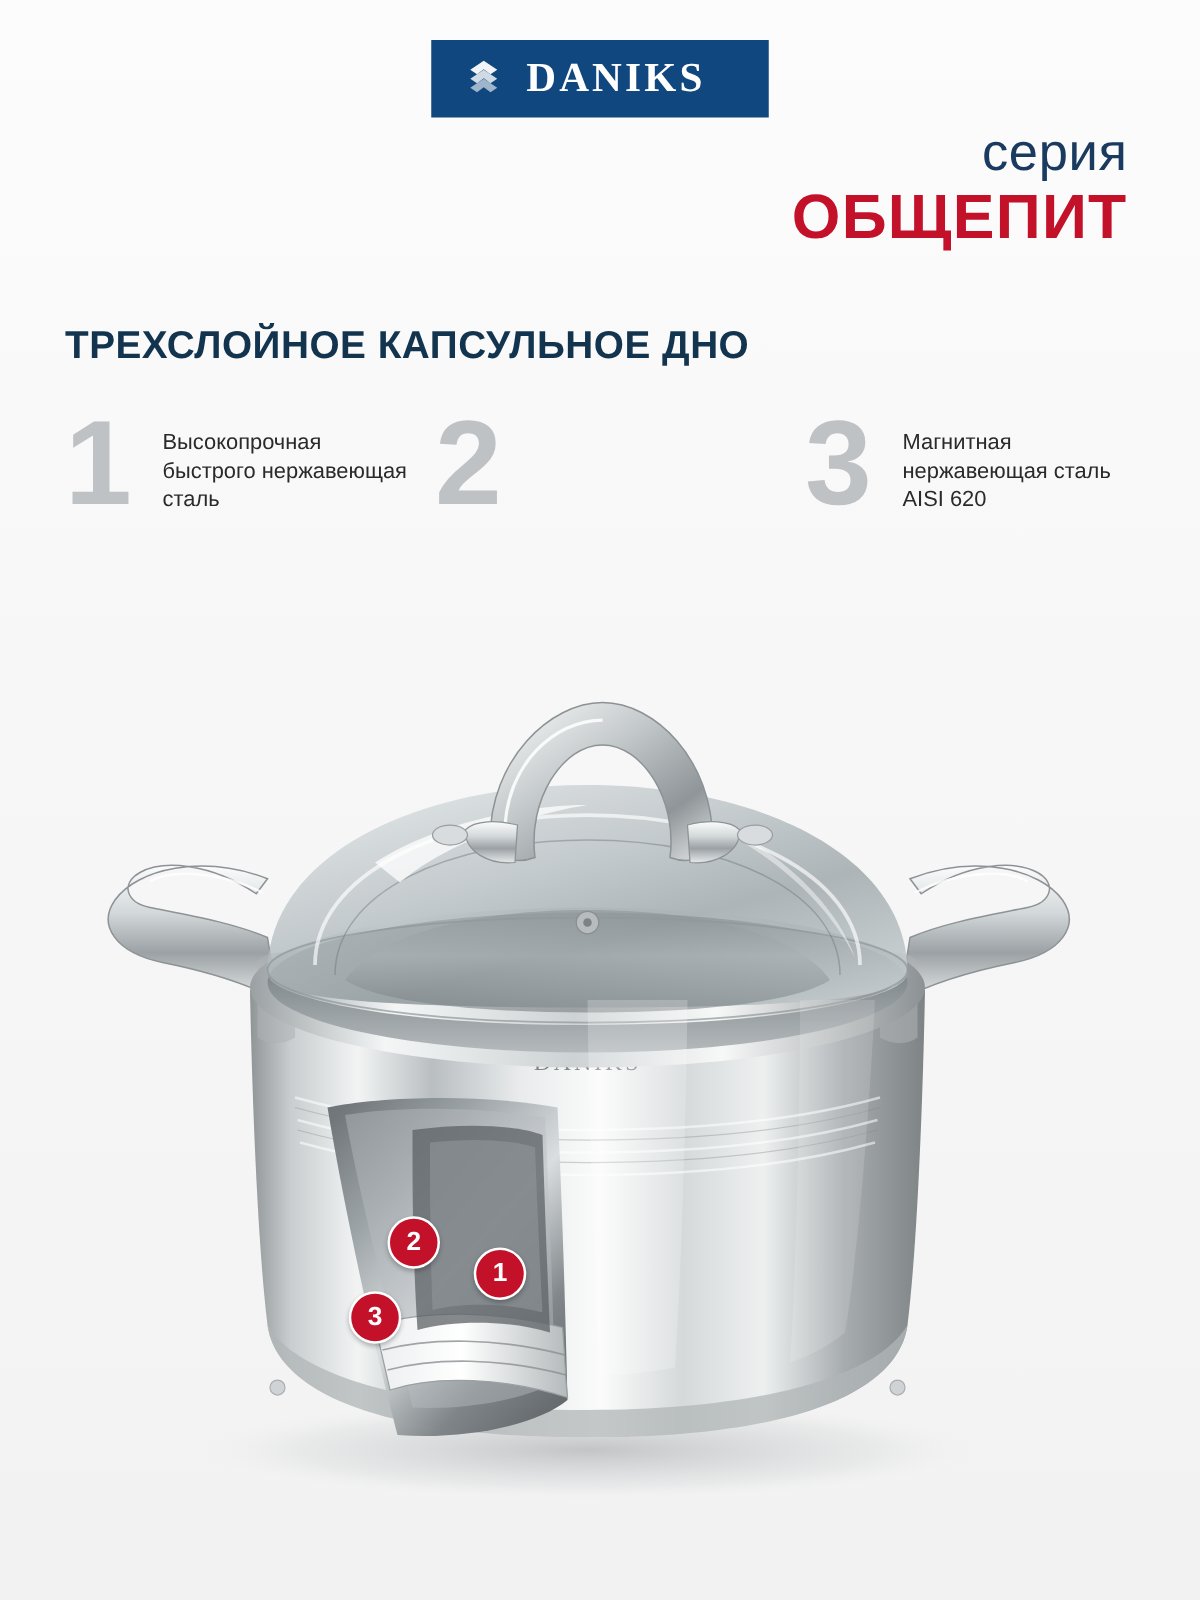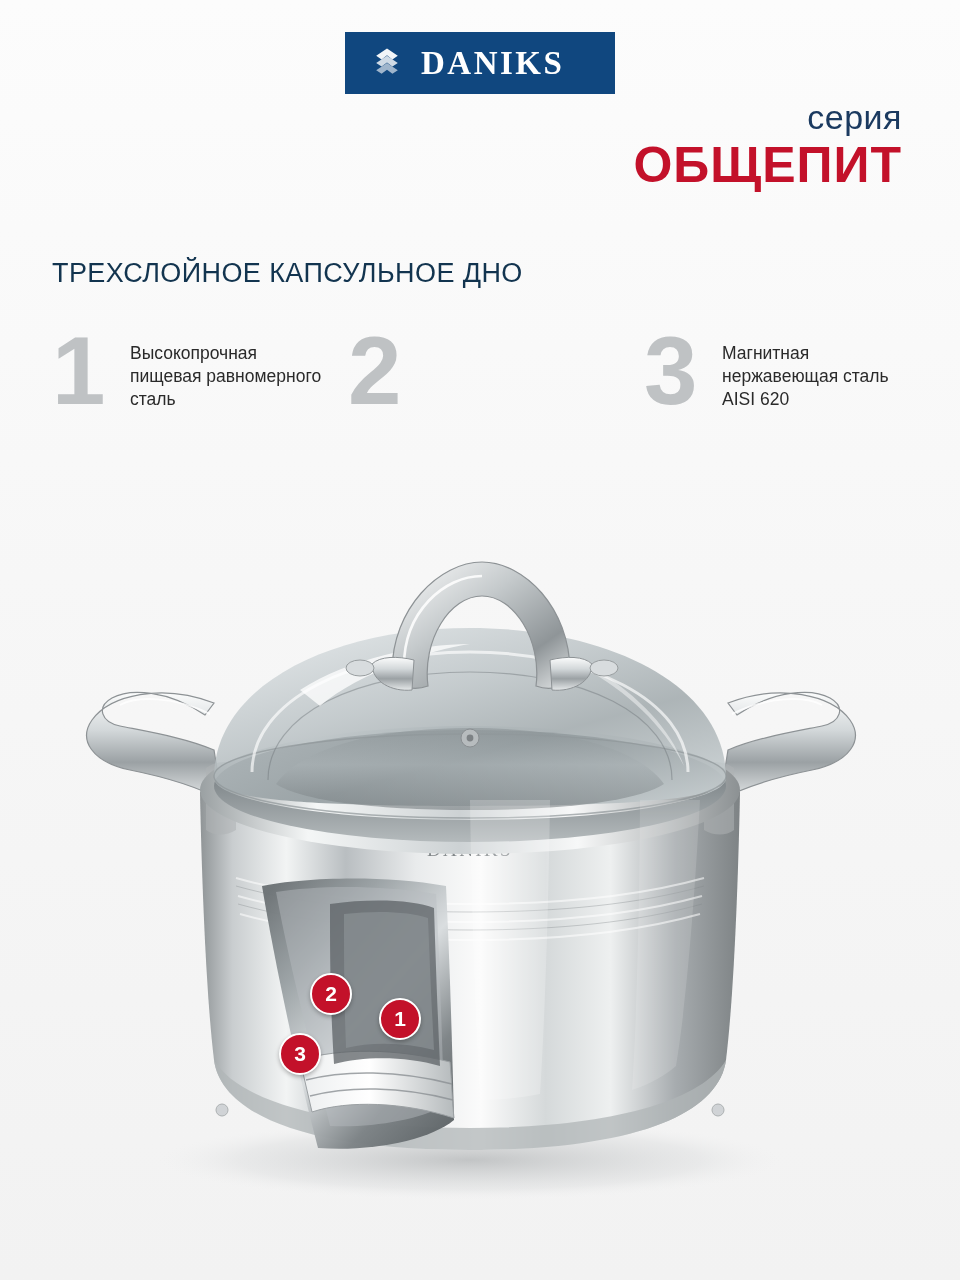--- a/index.html
+++ b/index.html
@@ -44,43 +44,43 @@
   }
 
   
   .series-wrap {
     position: absolute;
     right: 58px;
     top: 100px;
     text-align: right;
   }
   .series-line1 {
-    font-size: 34px;
+    font-size: 42px;
     color: #1b3a60;
     font-weight: 400;
     letter-spacing: 0.5px;
     line-height: 1.05;
   }
   .series-line2 {
     font-size: 50px;
     color: #c3112a;
     font-weight: 700;
     letter-spacing: 1px;
     line-height: 1.1;
     margin-top: 2px;
     margin-left: 32px;
   }
 
   
   .section-title {
     position: absolute;
     left: 52px;
     top: 258px;
-    font-size: 27px;
-    font-weight: 400;
+    font-size: 31px;
+    font-weight: 700;
     color: #12344f;
     letter-spacing: 0.4px;
   }
 
   
   .features {
     position: absolute;
     left: 52px;
     top: 330px;
     width: 868px;
@@ -161,21 +161,21 @@
 <div class="series-wrap">
   <div class="series-line1">серия</div>
   <div class="series-line2">ОБЩЕПИТ</div>
 </div>
 
 <div class="section-title">ТРЕХСЛОЙНОЕ КАПСУЛЬНОЕ ДНО</div>
 
 <div class="features">
   <div class="feature">
     <div class="feature-num">1</div>
-    <div class="feature-text">Высокопрочная пищевая равномерного сталь</div>
+    <div class="feature-text">Высокопрочная быстрого нержавеющая сталь</div>
   </div>
   <div class="feature">
     <div class="feature-num">2</div>
   </div>
   <div class="feature">
     <div class="feature-num">3</div>
     <div class="feature-text">Магнитная нержавеющая сталь AISI 620</div>
   </div>
 </div>
 

